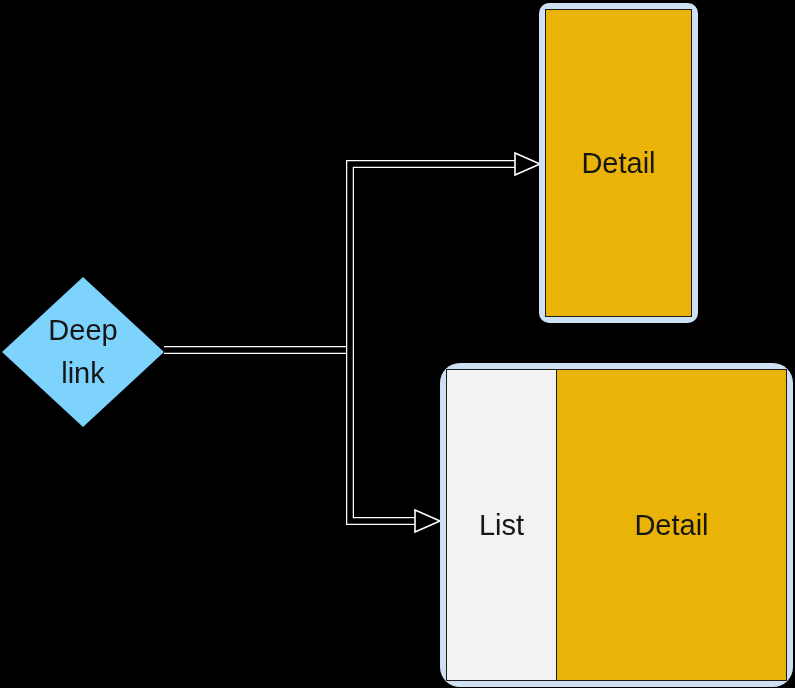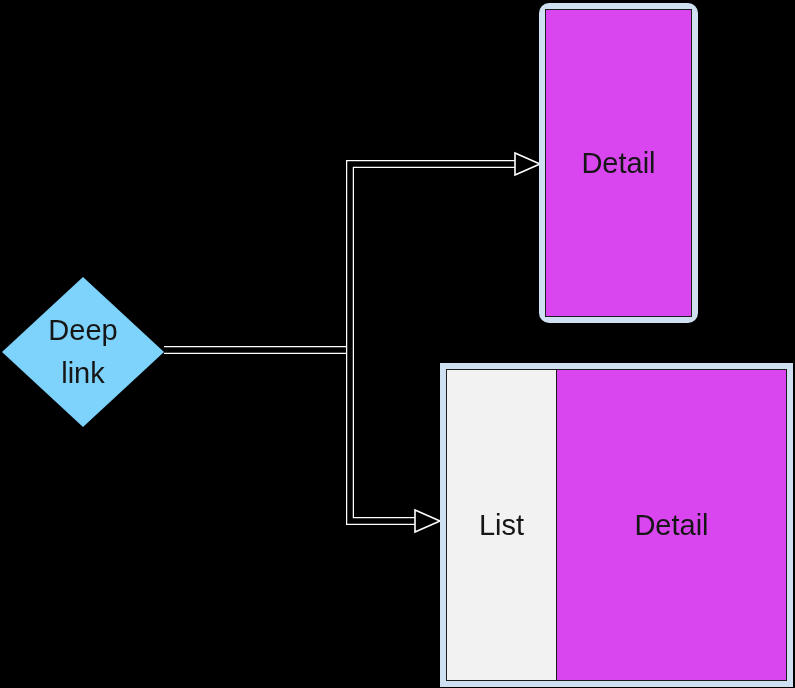--- a/index.html
+++ b/index.html
@@ -44,35 +44,35 @@
     padding: 6px;
   }
   .frame.phone {
     left: 539px; top: 3px;
     width: 159px; height: 320px;
     border-radius: 10px;
   }
   .frame.tablet {
     left: 440px; top: 363px;
     width: 353px; height: 324px;
-    border-radius: 0;
+    border-radius: 20px;
   }
   .screen {
     width: 100%; height: 100%;
     box-sizing: border-box;
     border: 1px solid #1c1c1c;
     display: flex;
   }
   .pane {
     display: flex;
     align-items: center;
     justify-content: center;
     font-size: 29px;
   }
-  .pane.detail { background: #d946ef; flex: 1; }
+  .pane.detail { background: #eab308; flex: 1; }
   .pane.list {
     background: #f2f2f2;
     width: 109px;
     flex: 0 0 auto;
     border-right: 1px solid #1c1c1c;
   }
 </style>
 </head>
 <body>
 

